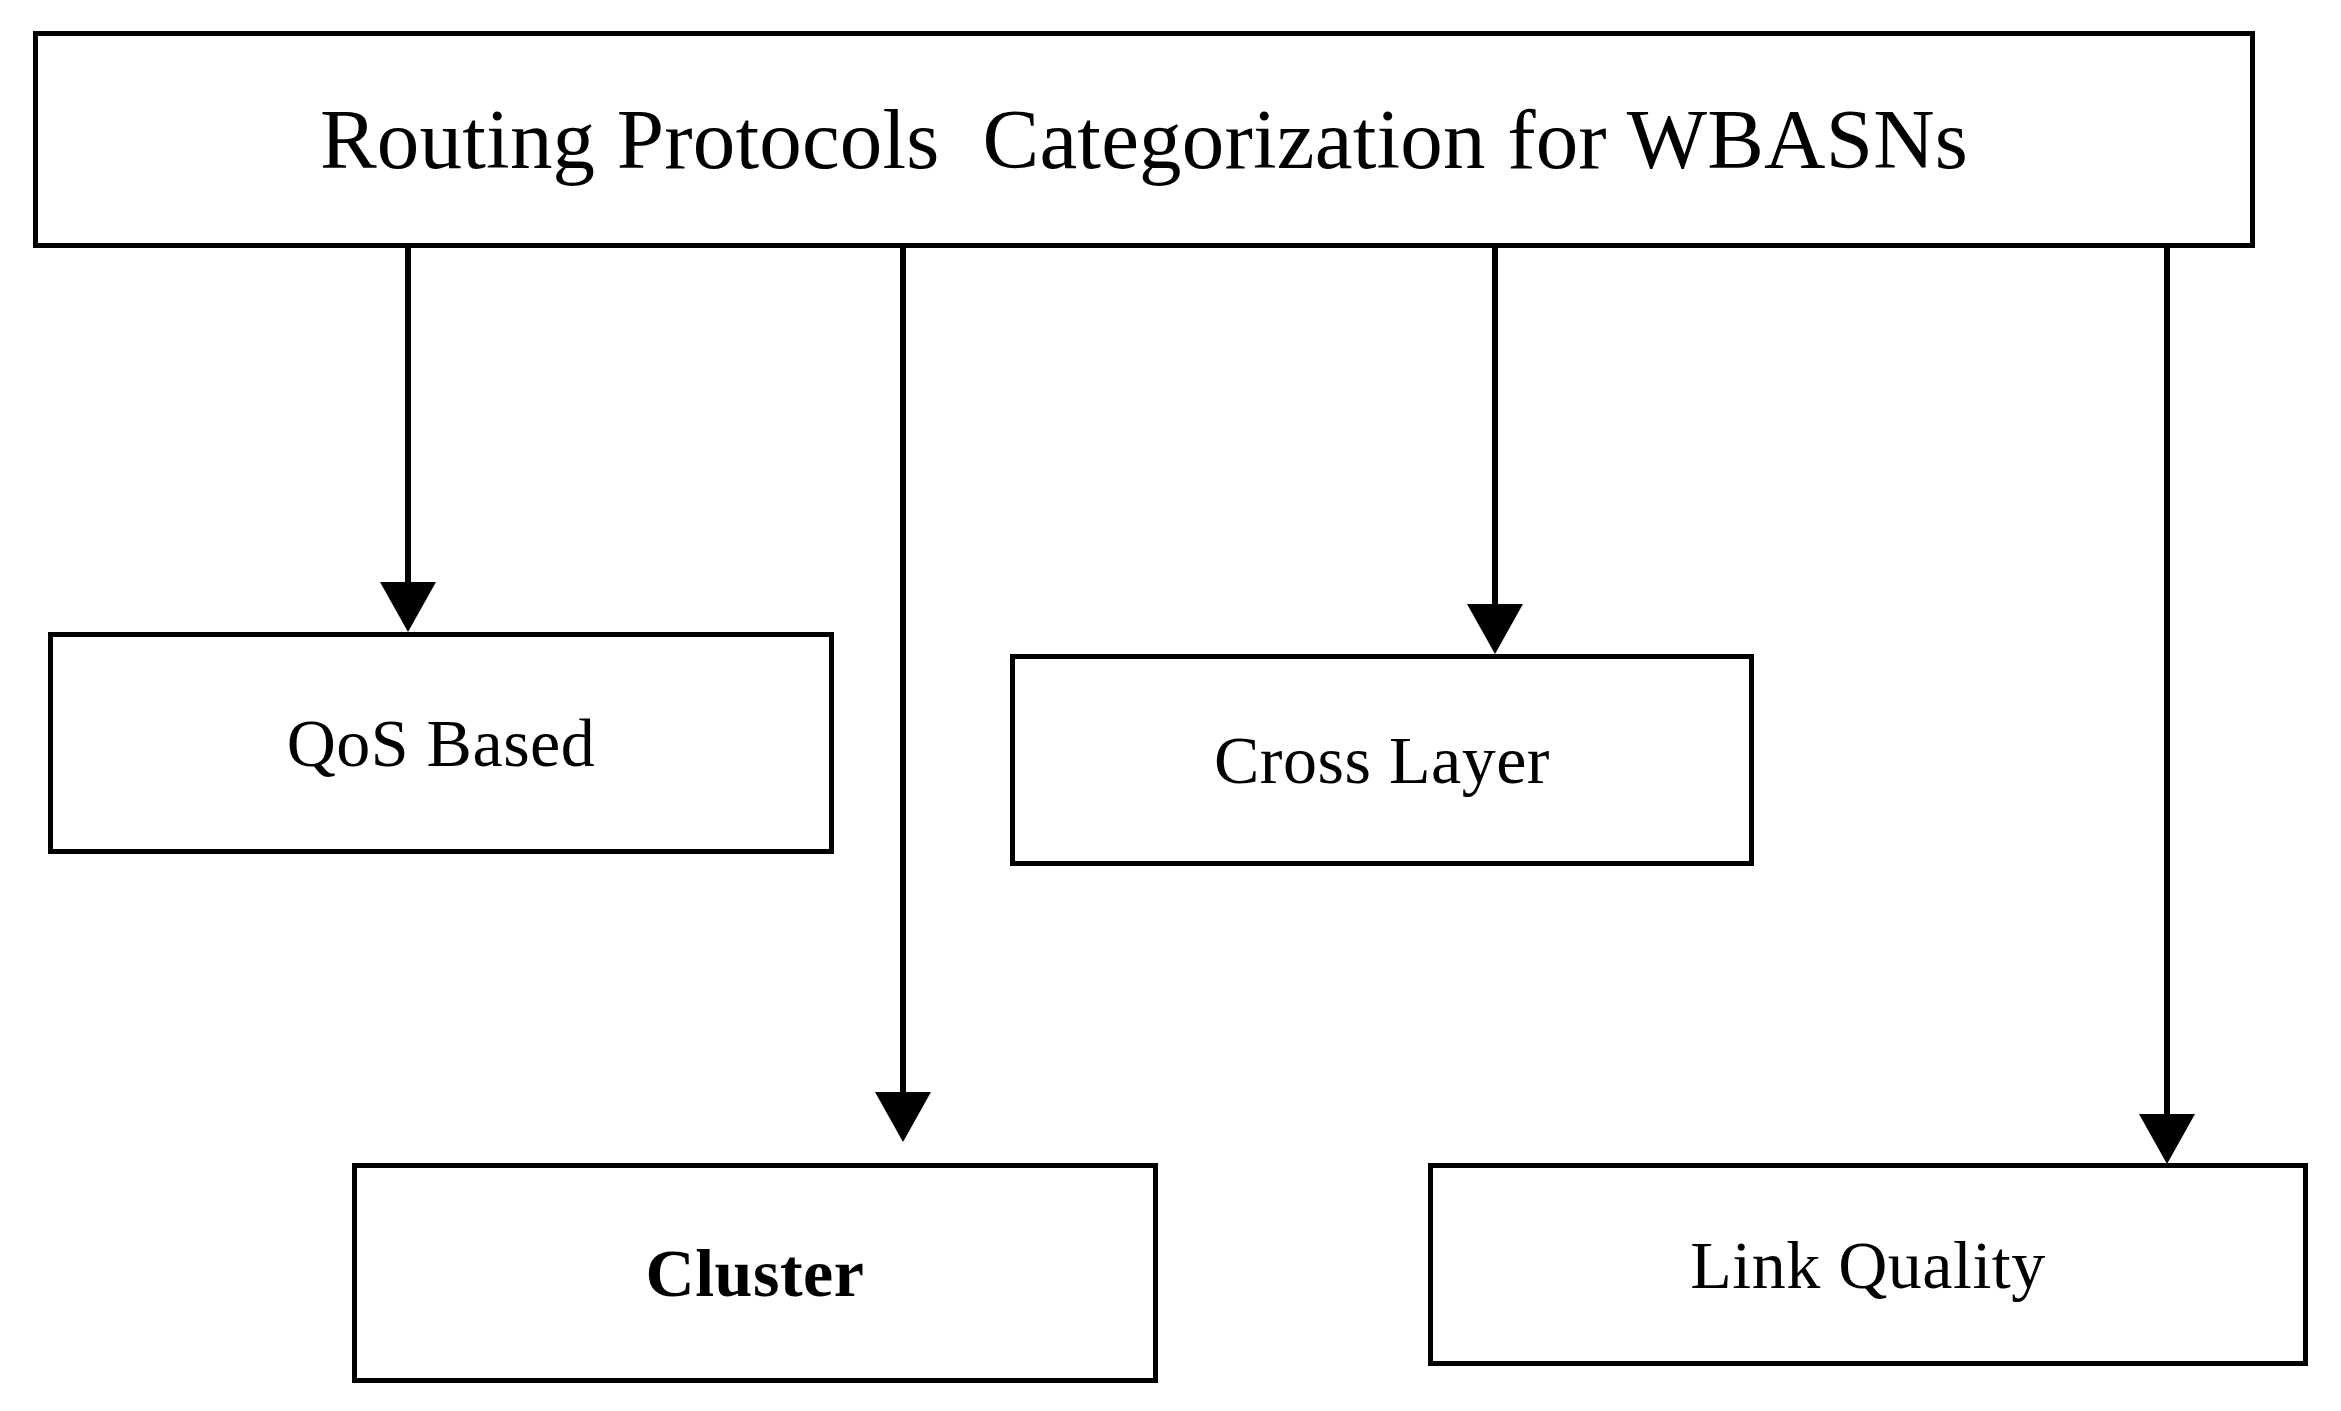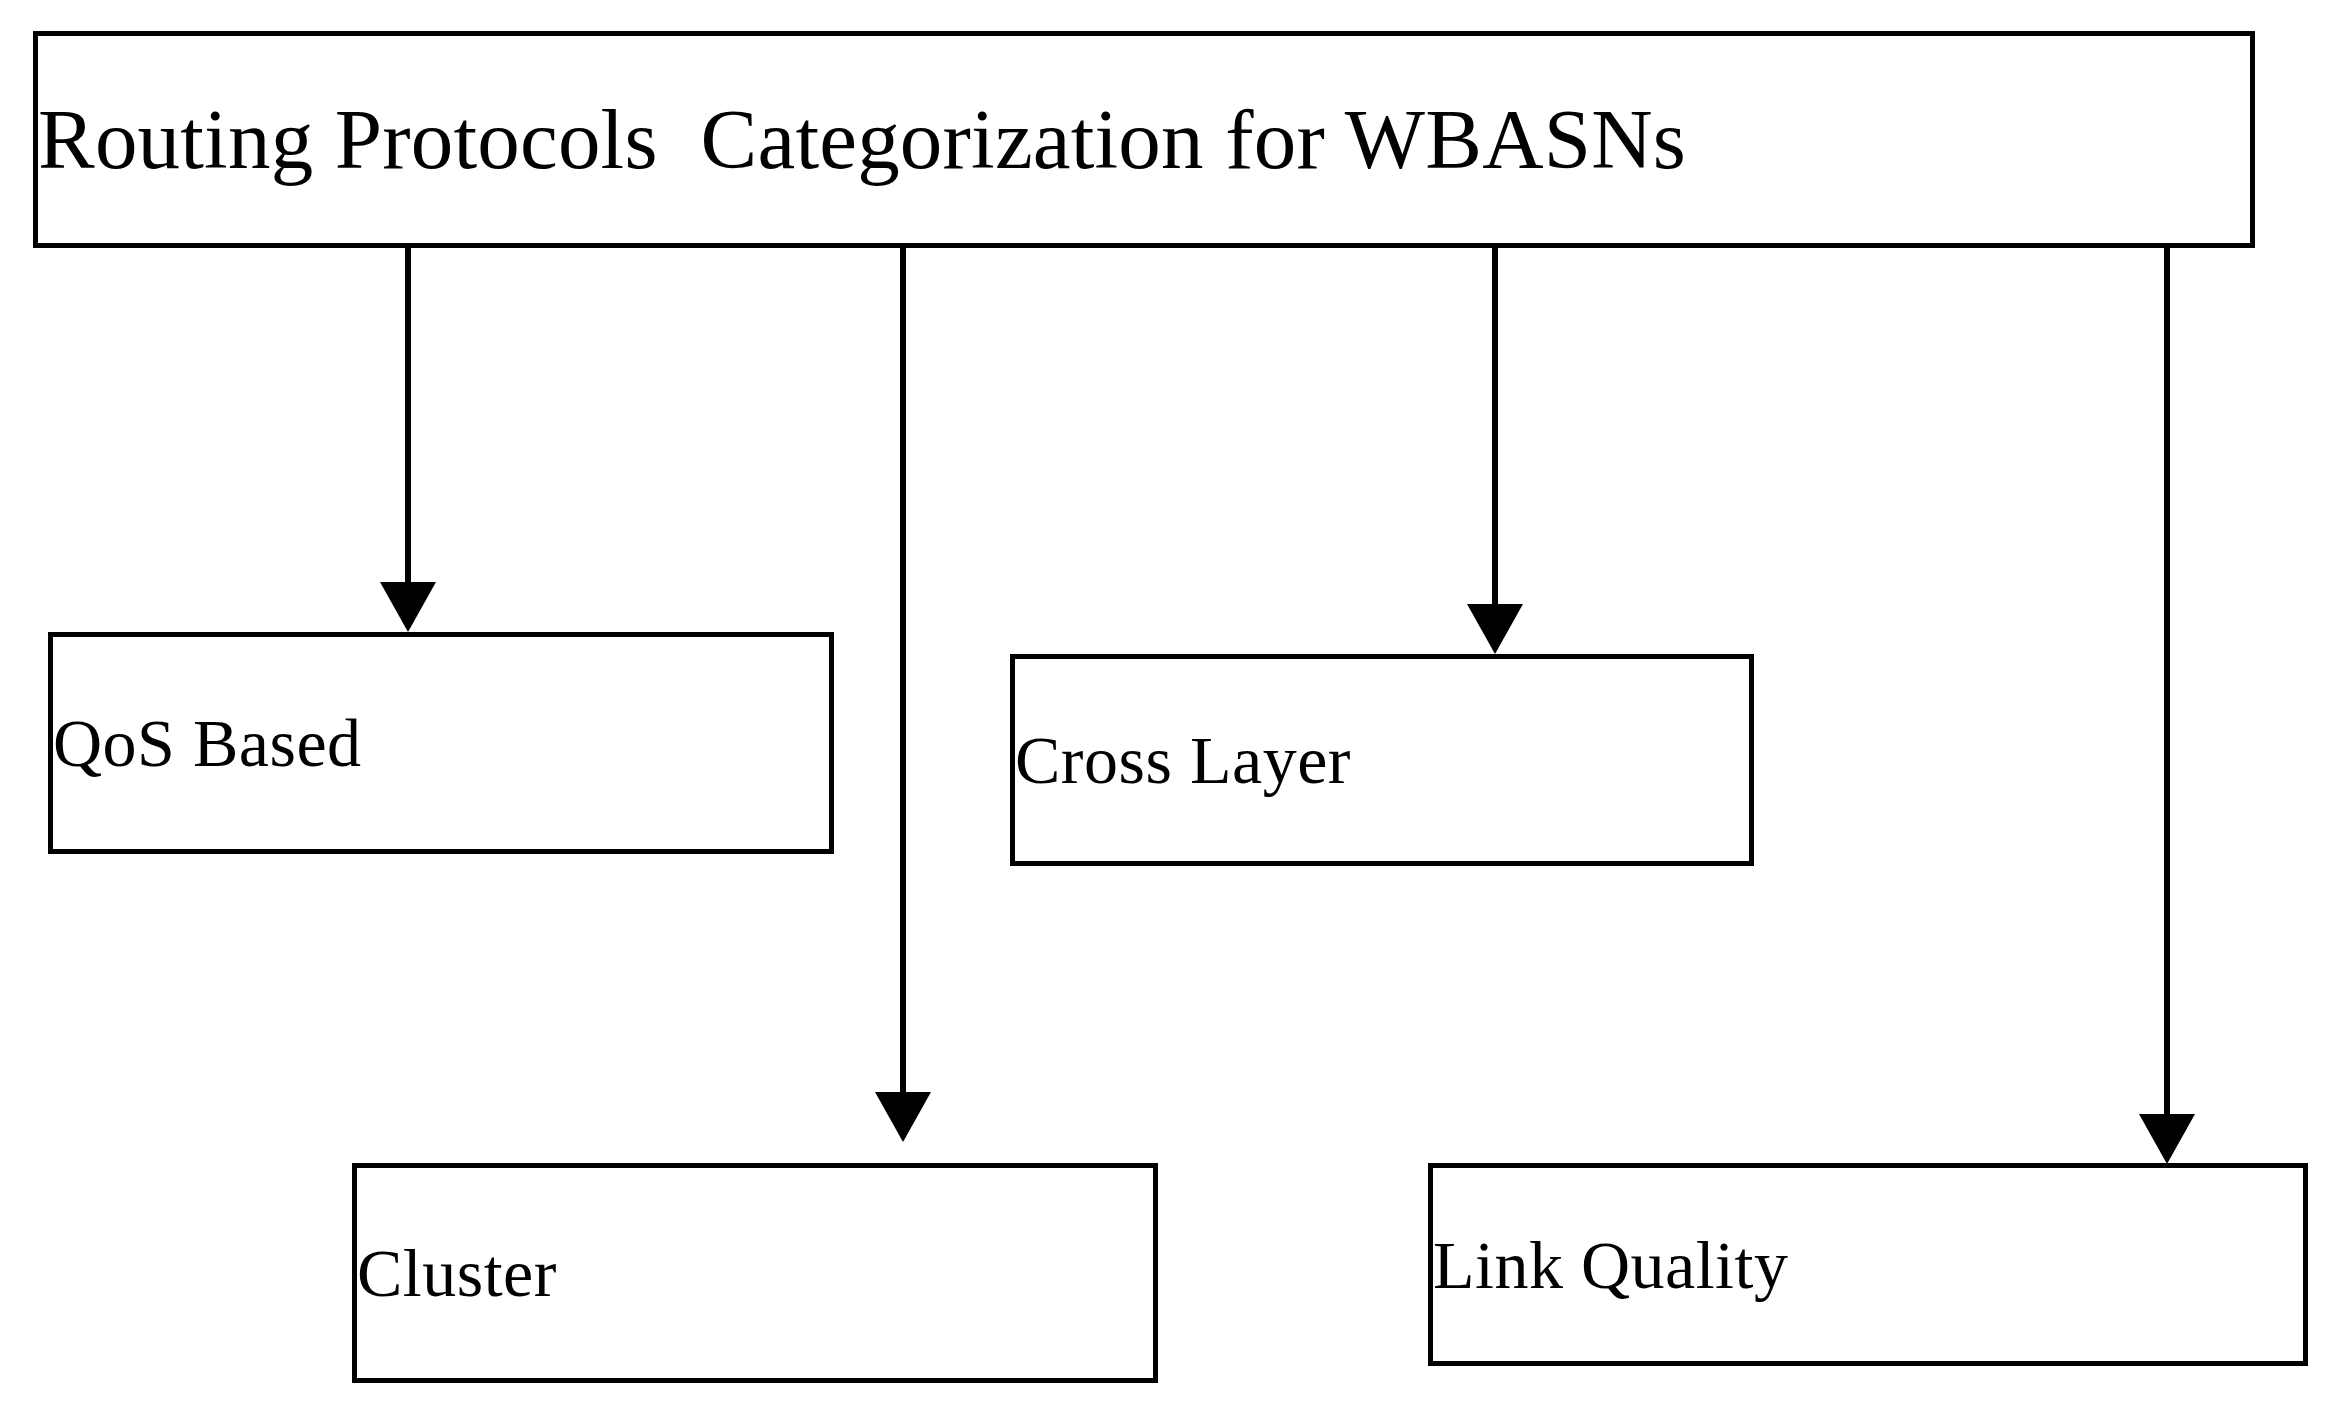--- a/index.html
+++ b/index.html
@@ -16,20 +16,21 @@
     overflow: hidden;
     font-family: "Liberation Serif", "DejaVu Serif", serif;
   }
   .node-box {
     position: absolute;
     box-sizing: border-box;
     border: 5px solid #000000;
     background: #ffffff;
     display: flex;
     align-items: center;
+    justify-content: center;
     overflow: hidden;
   }
   .node-label {
     font-family: "Liberation Serif", "DejaVu Serif", serif;
     font-size: 68px;
     line-height: 1;
     color: #000000;
     white-space: pre;
     text-align: center;
     letter-spacing: 0.5px;
@@ -58,20 +59,21 @@
     top: 654px;
     width: 744px;
     height: 212px;
   }
   
   #cluster-box {
     left: 352px;
     top: 1163px;
     width: 806px;
     height: 220px;
+    font-weight: bold;
   }
   
   #link-quality-box {
     left: 1428px;
     top: 1163px;
     width: 880px;
     height: 203px;
   }
   
   .connector {

